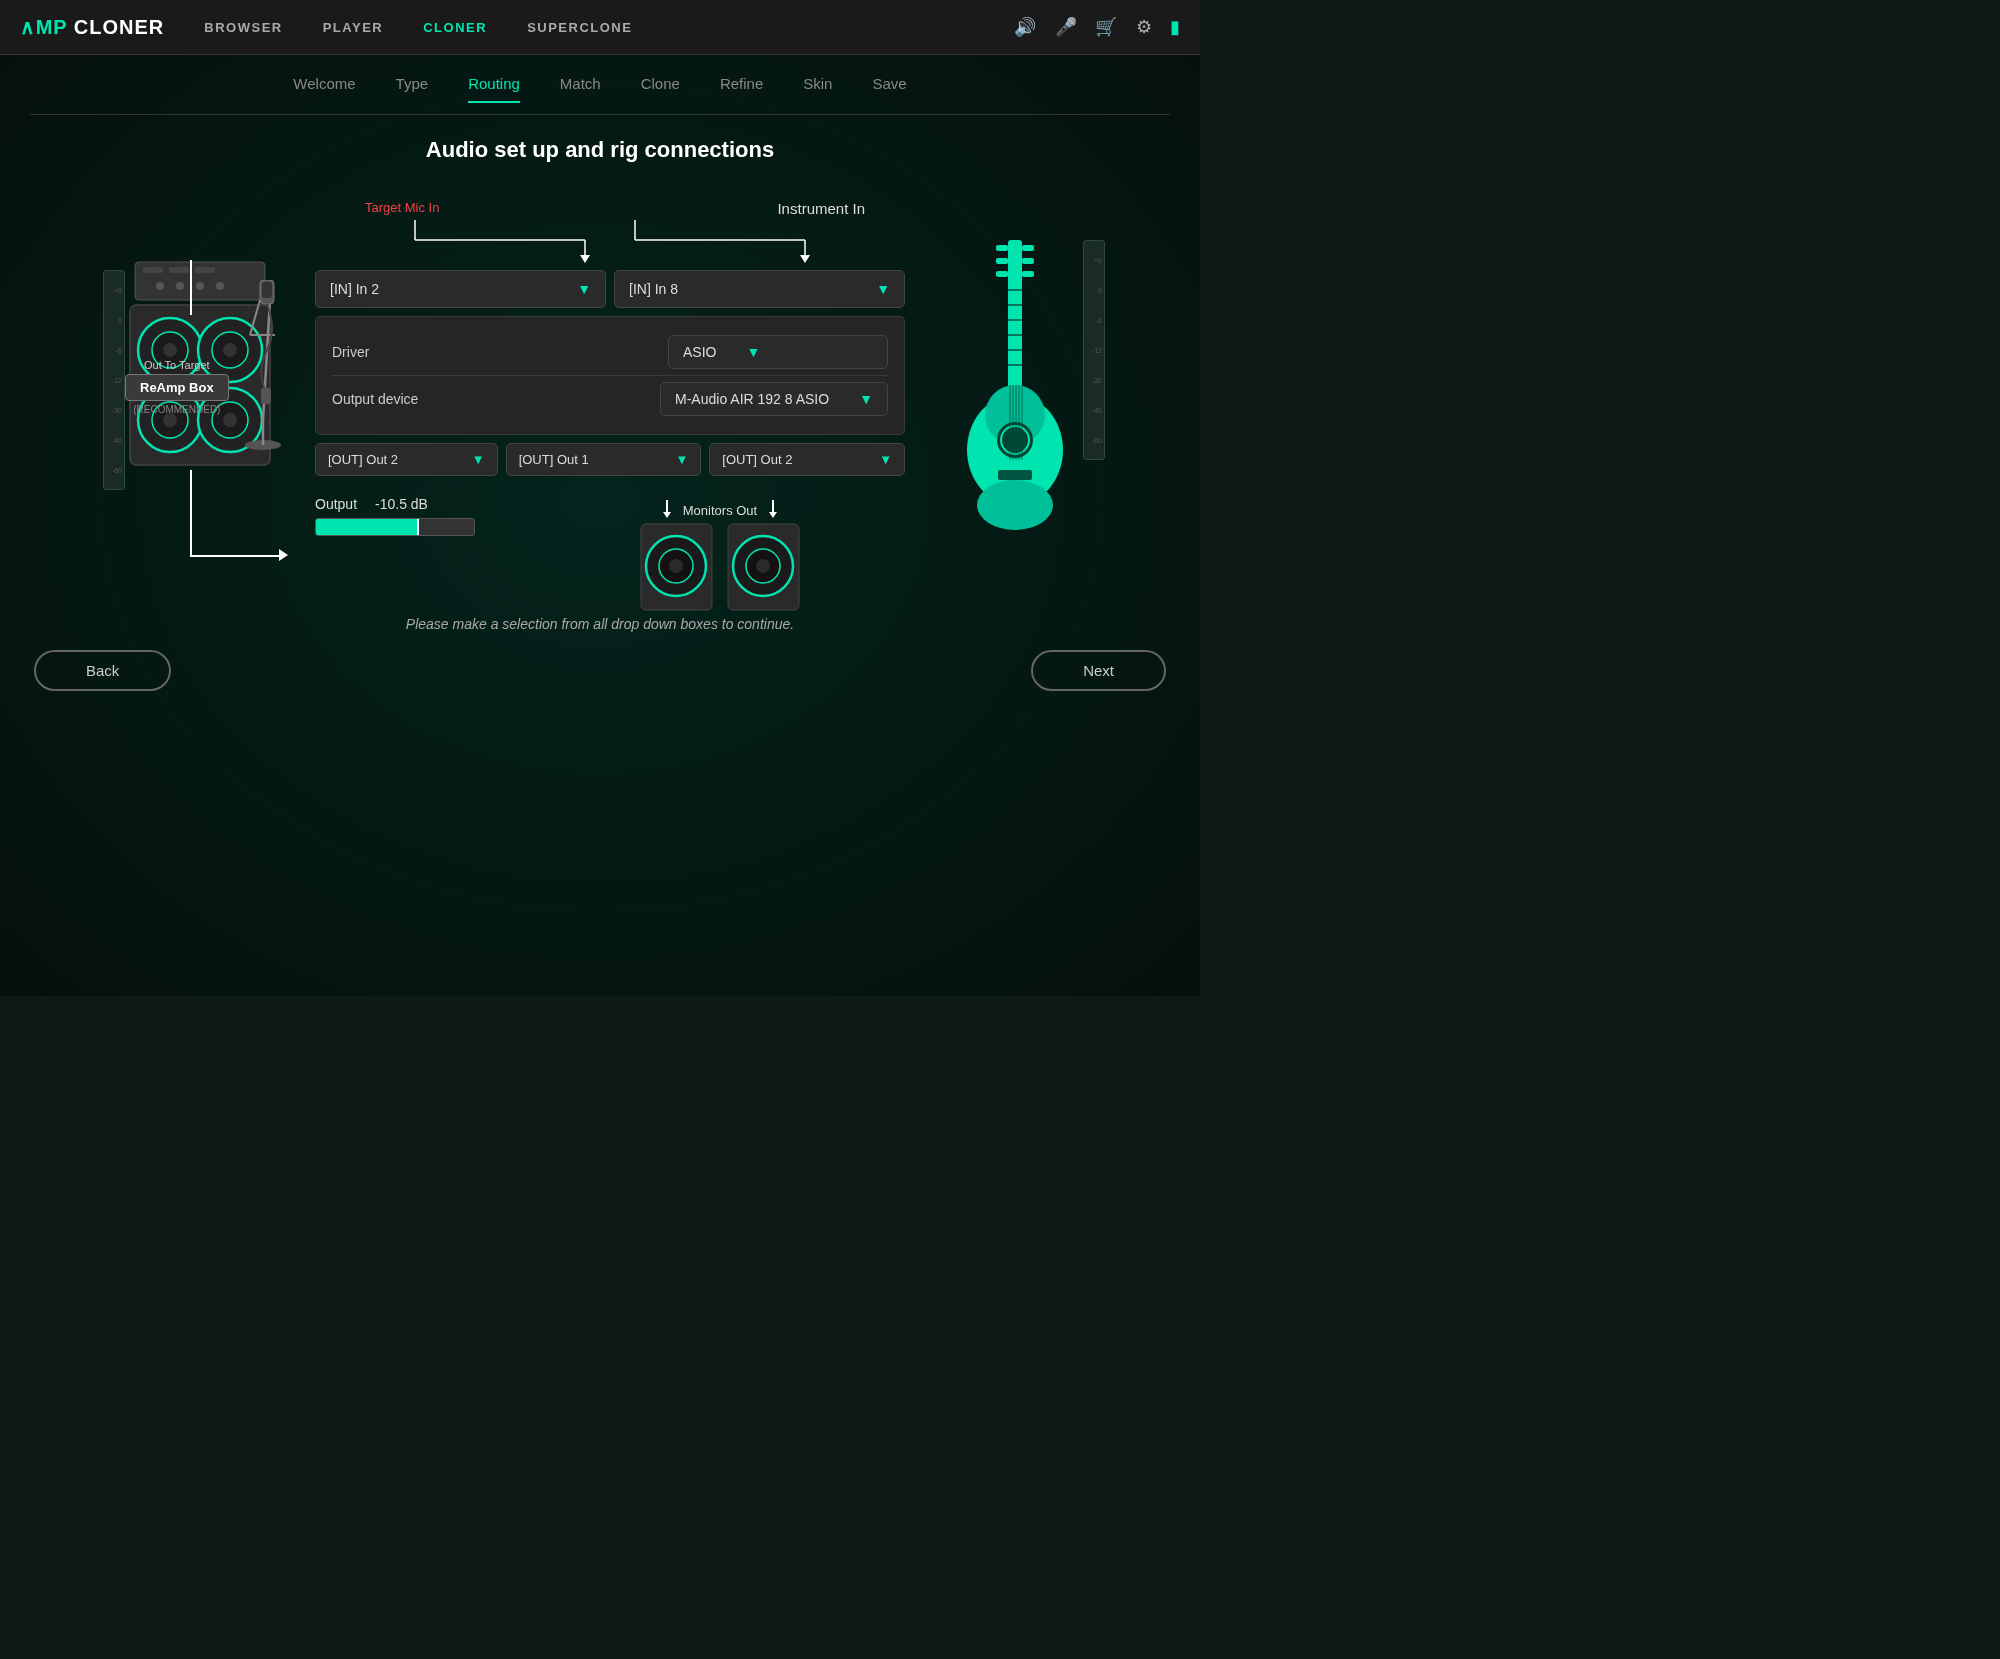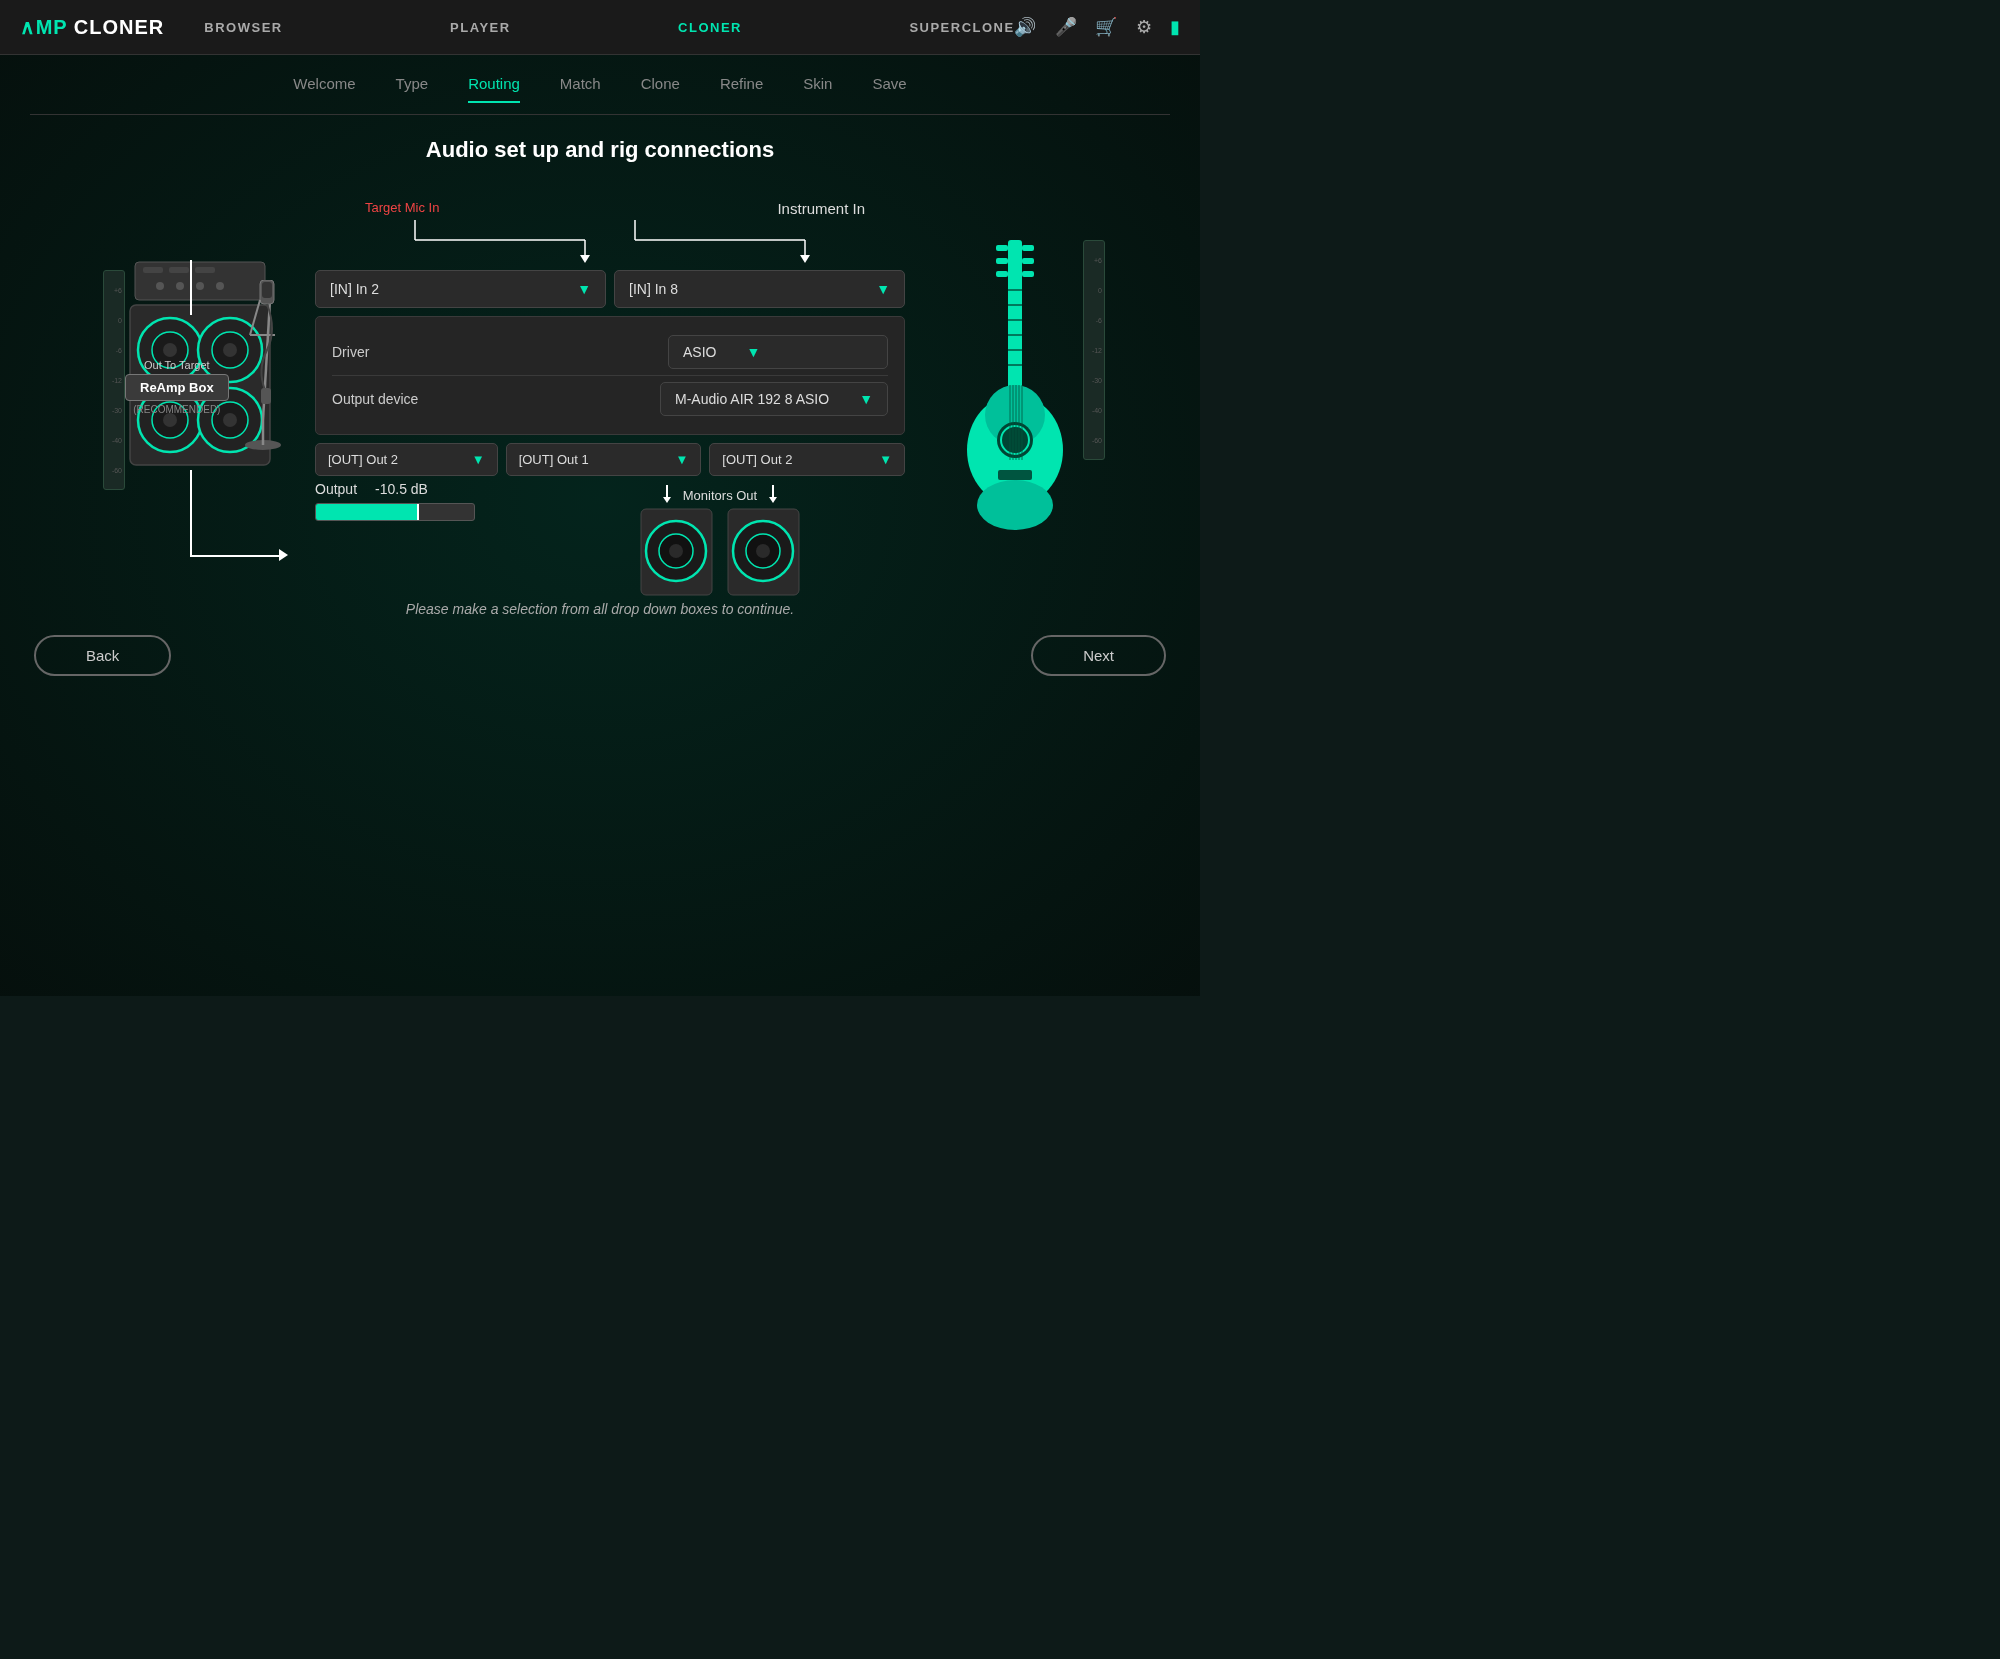--- a/index.html
+++ b/index.html
@@ -39,21 +39,21 @@
       color: #fff;
       letter-spacing: 1px;
       margin-right: 40px;
       white-space: nowrap;
     }
     .logo span { color: #00e5b0; }
     .nav-links {
       display: flex;
       gap: 40px;
       flex: 1;
-      justify-content: space-between;
+      justify-content: flex-start;
     }
     .nav-link {
       font-size: 13px;
       font-weight: 700;
       letter-spacing: 1.5px;
       color: #aaa;
       cursor: pointer;
       text-transform: uppercase;
     }
     .nav-link.active { color: #00e5b0; }
@@ -204,21 +204,21 @@
     .setting-divider {
       border: none;
       border-top: 1px solid #3a3a3a;
       margin: 0;
     }
 
     
     .output-row {
       display: flex;
       gap: 8px;
-      margin-bottom: 5px;
+      margin-bottom: 20px;
     }
     .output-dropdown {
       background: #2a2a2a;
       border: 1px solid #444;
       border-radius: 5px;
       padding: 8px 12px;
       display: flex;
       align-items: center;
       justify-content: space-between;
       cursor: pointer;

